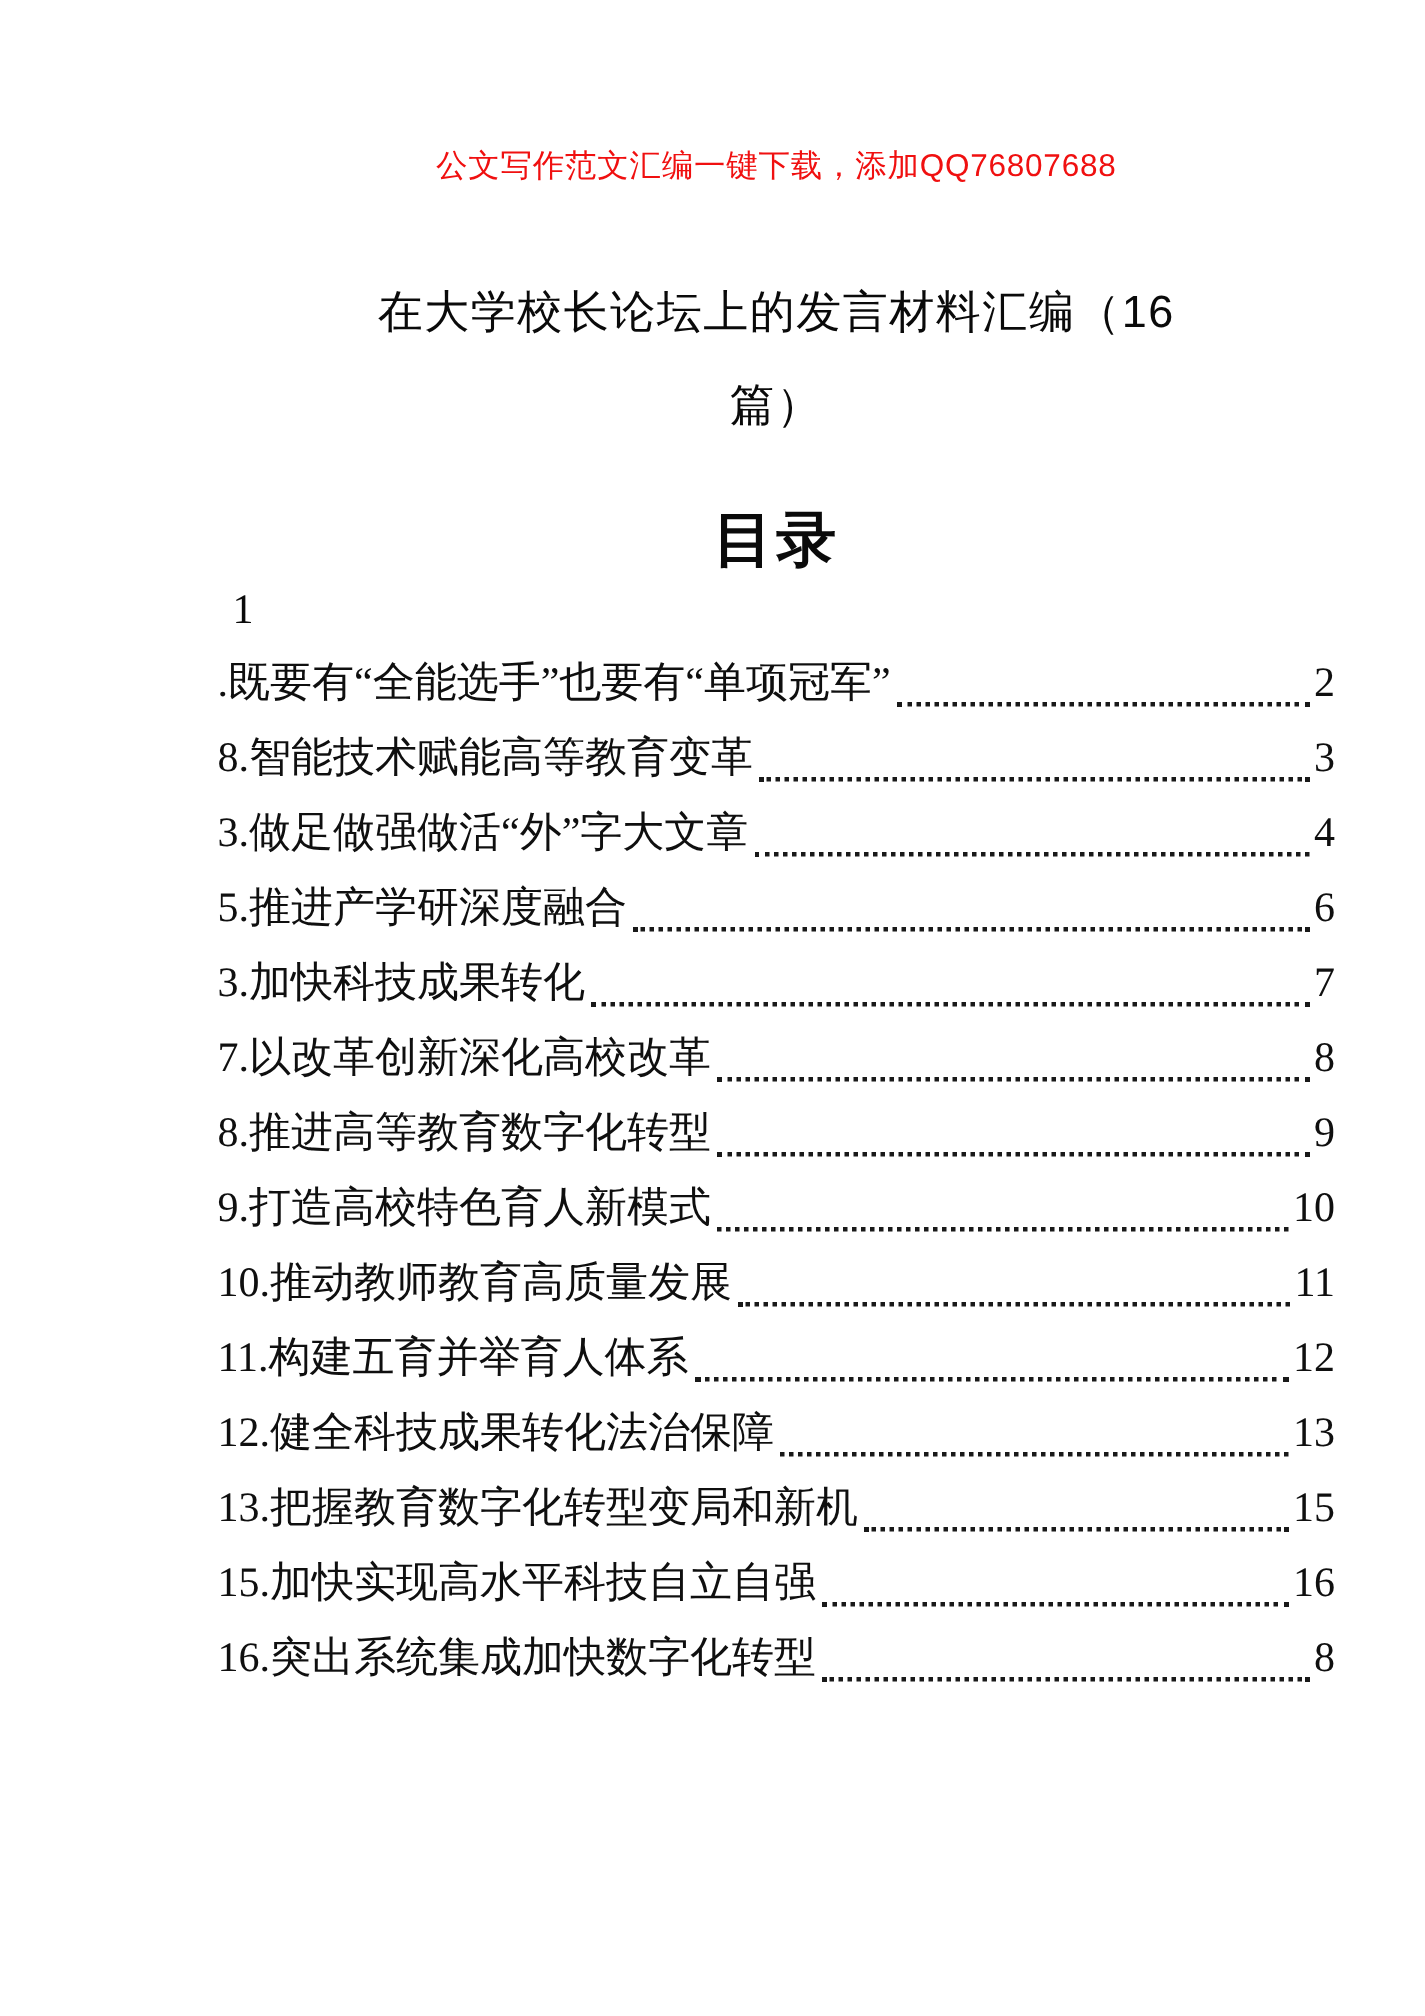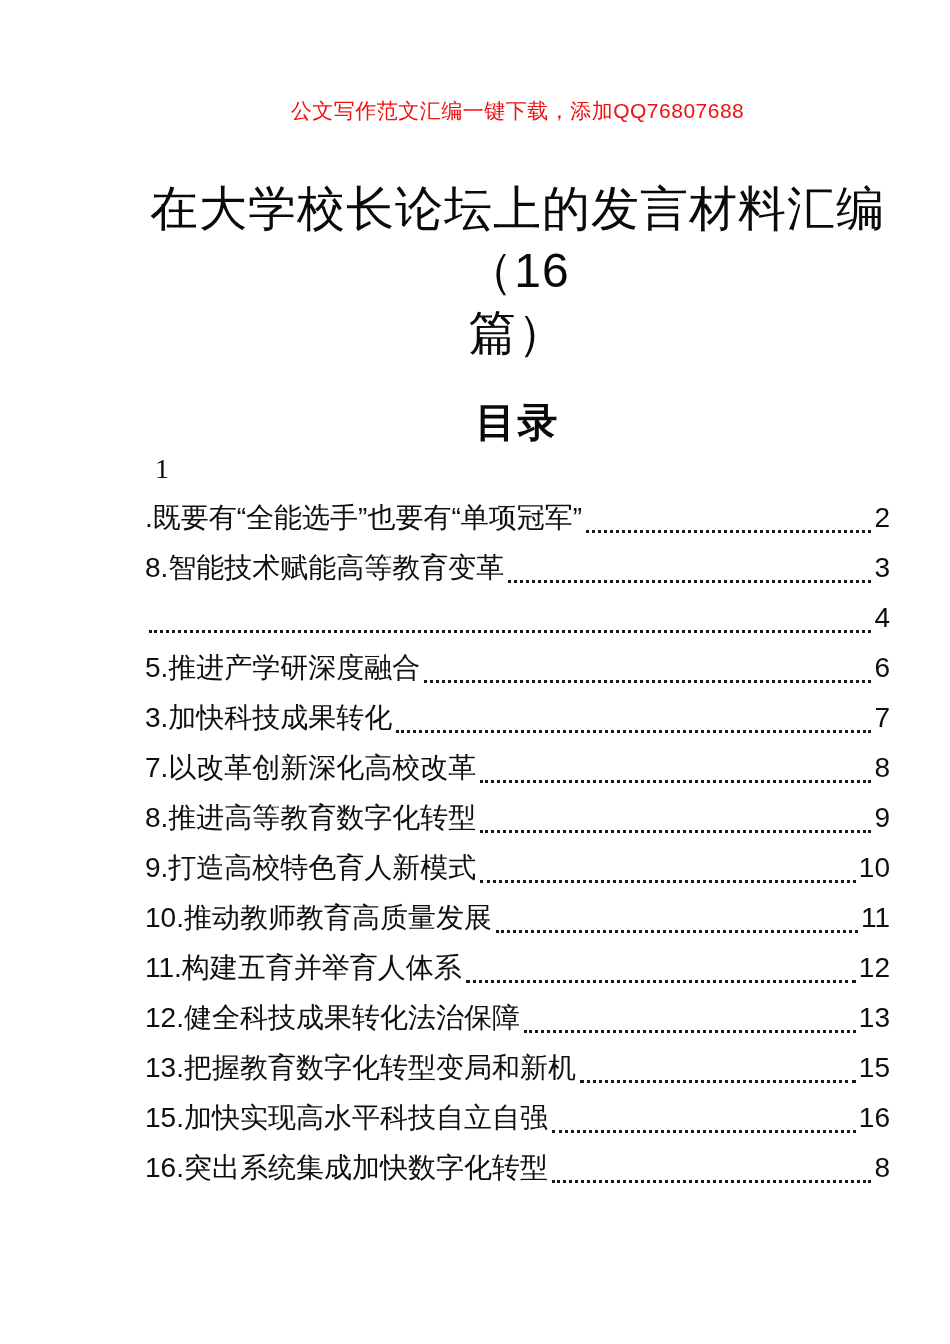--- a/index.html
+++ b/index.html
@@ -18,21 +18,21 @@
   .notice {
     text-align: center;
     font-size: 21px;
     line-height: 26px;
     color: #f01010;
     letter-spacing: 0.5px;
   }
   .doc-title {
     margin: 54px 0 0 0;
     text-align: center;
-    font-size: 48px;
+    font-size: 30px;
     line-height: 62px;
     font-weight: 500;
     color: #0a0a0a;
     letter-spacing: 1px;
   }
   .doc-title .tline { display: block; }
   .toc-heading {
     margin: 36px 0 0 0;
     text-align: center;
     font-size: 40px;
@@ -51,20 +51,21 @@
   }
   .toc-list { margin-top: 9px; }
   .toc-row {
     display: flex;
     align-items: center;
     height: 50px;
     font-size: 28px;
     line-height: 50px;
     color: #0f0f0f;
     cursor: pointer;
+    font-family: Liberation Serif, serif;
   }
   .toc-label { white-space: nowrap; }
   .dot-leader {
     flex: 1 1 auto;
     align-self: flex-end;
     border-bottom: 3px dotted #191919;
     margin: 0 3px 10px 4px;
     min-width: 20px;
   }
   .toc-page { white-space: nowrap; }
@@ -93,20 +94,21 @@
       <span class="toc-page">2</span>
     </div>
 
     <div class="toc-row">
       <span class="toc-label">8.智能技术赋能高等教育变革</span>
       <span class="dot-leader"></span>
       <span class="toc-page">3</span>
     </div>
 
     <div class="toc-row">
+      <span class="toc-label">3.做足做强做活“外”字大文章</span>
       <span class="dot-leader"></span>
       <span class="toc-page">4</span>
     </div>
 
 
     <div class="toc-row">
       <span class="toc-label">5.推进产学研深度融合</span>
       <span class="dot-leader"></span>
       <span class="toc-page">6</span>
     </div>

